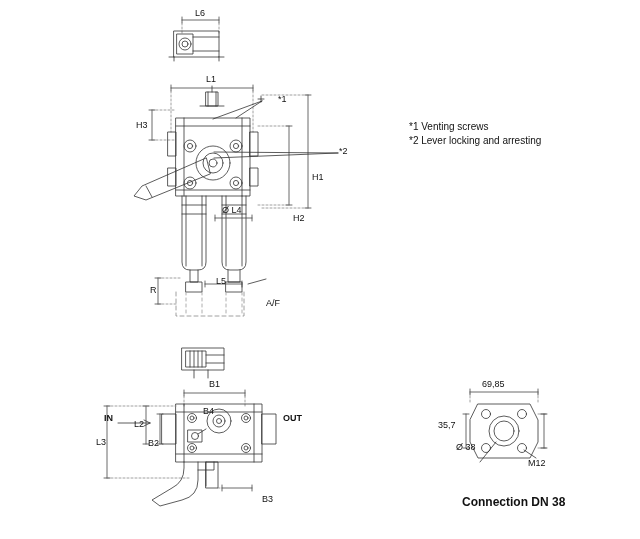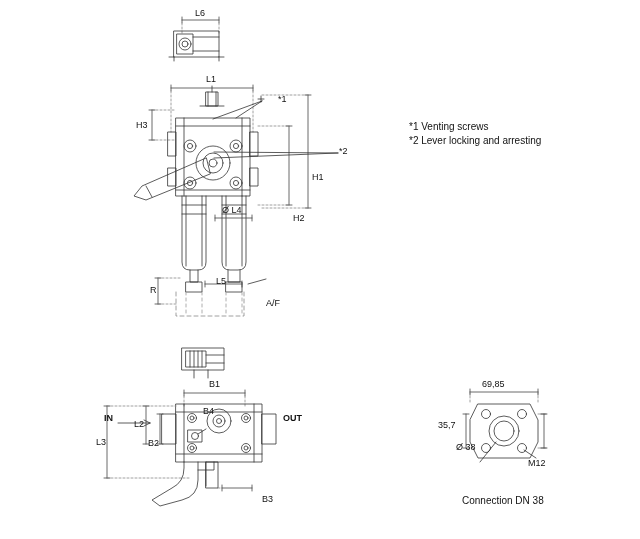--- a/index.html
+++ b/index.html
@@ -23,23 +23,24 @@
   .lbl.b{font-weight:bold;text-align:right;}
   .note{
     position:absolute;
     font-size:10px;
     color:#111;
     white-space:nowrap;
     line-height:14px;
   }
   .cap{
     position:absolute;
-    font-size:10px;
+    font-size:12px;
     color:#111;
     white-space:nowrap;
+    font-weight:bold;
   }
 </style>
 </head>
 <body>
 
 <div id="stage">
 
   <svg class="draw" viewBox="0 0 640 539">
     <g stroke="#333" fill="none" stroke-width="0.8" stroke-linecap="round" stroke-linejoin="round">
 

